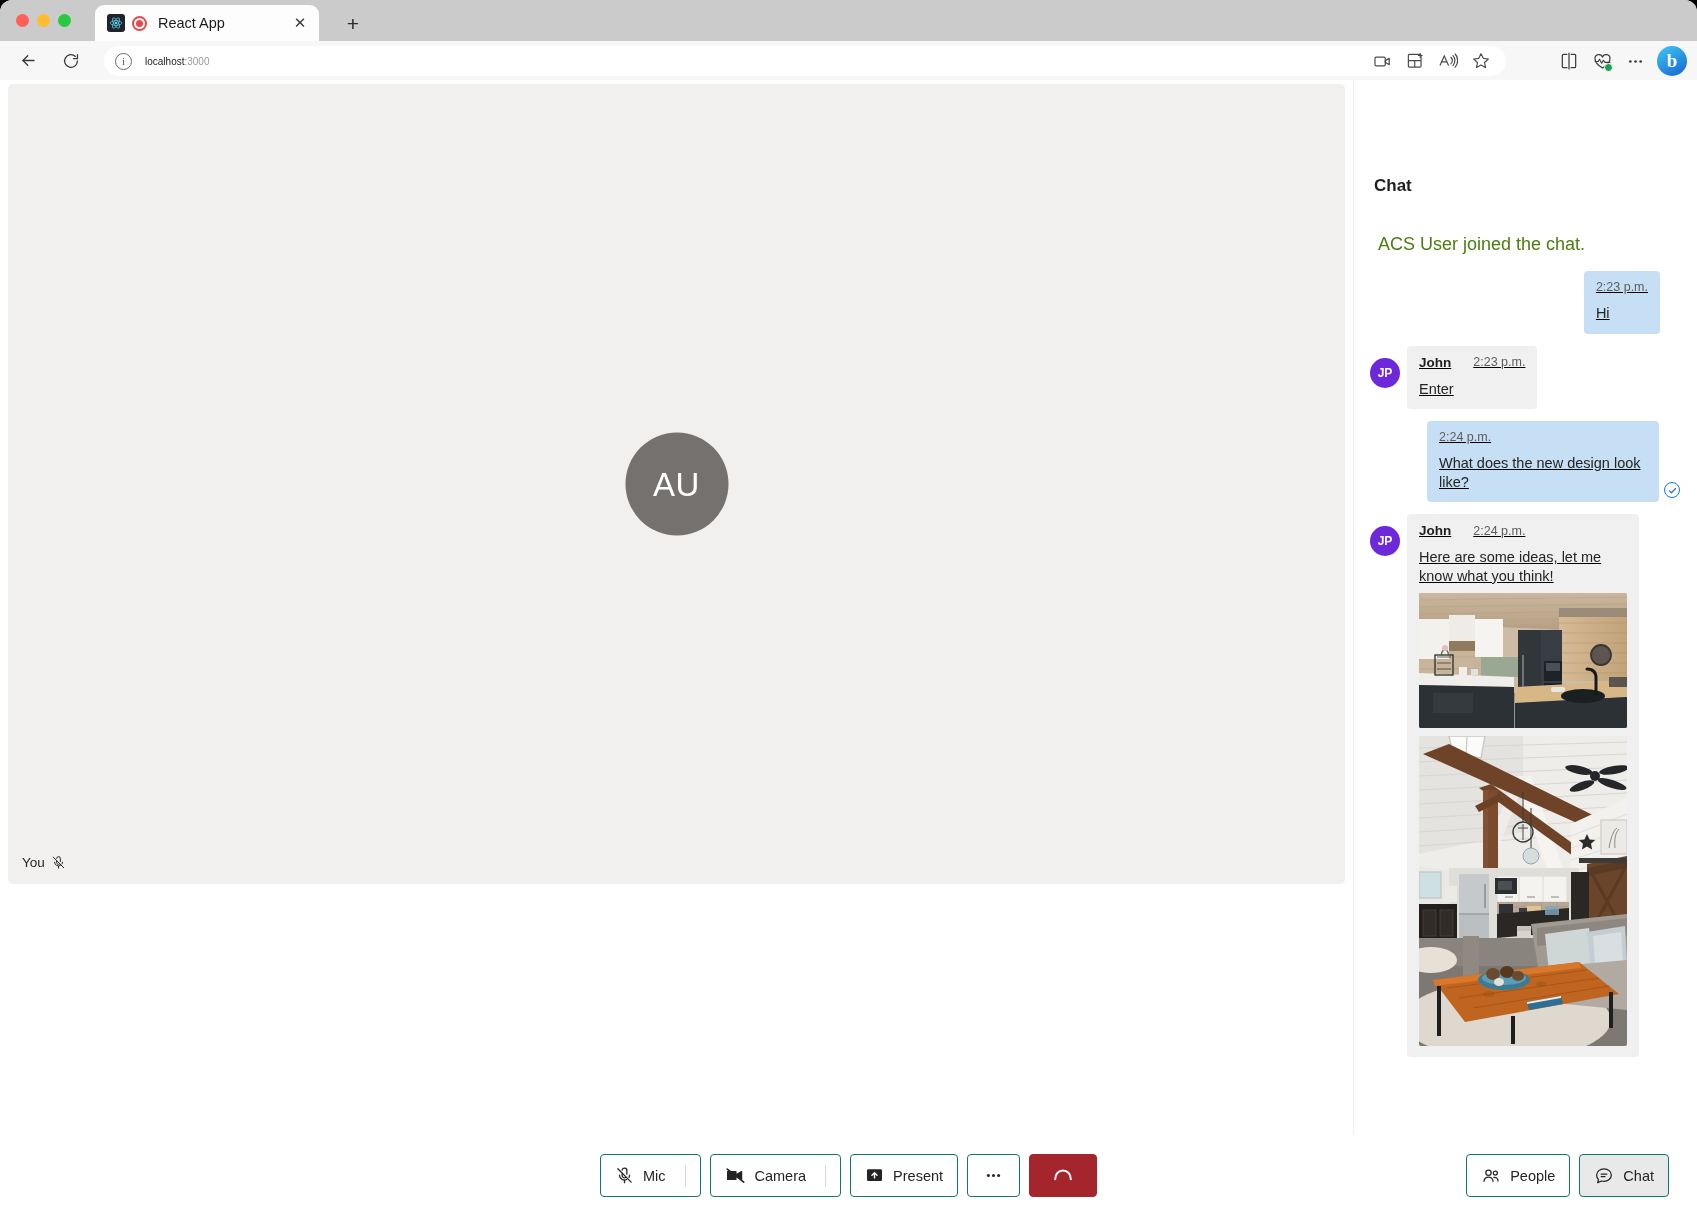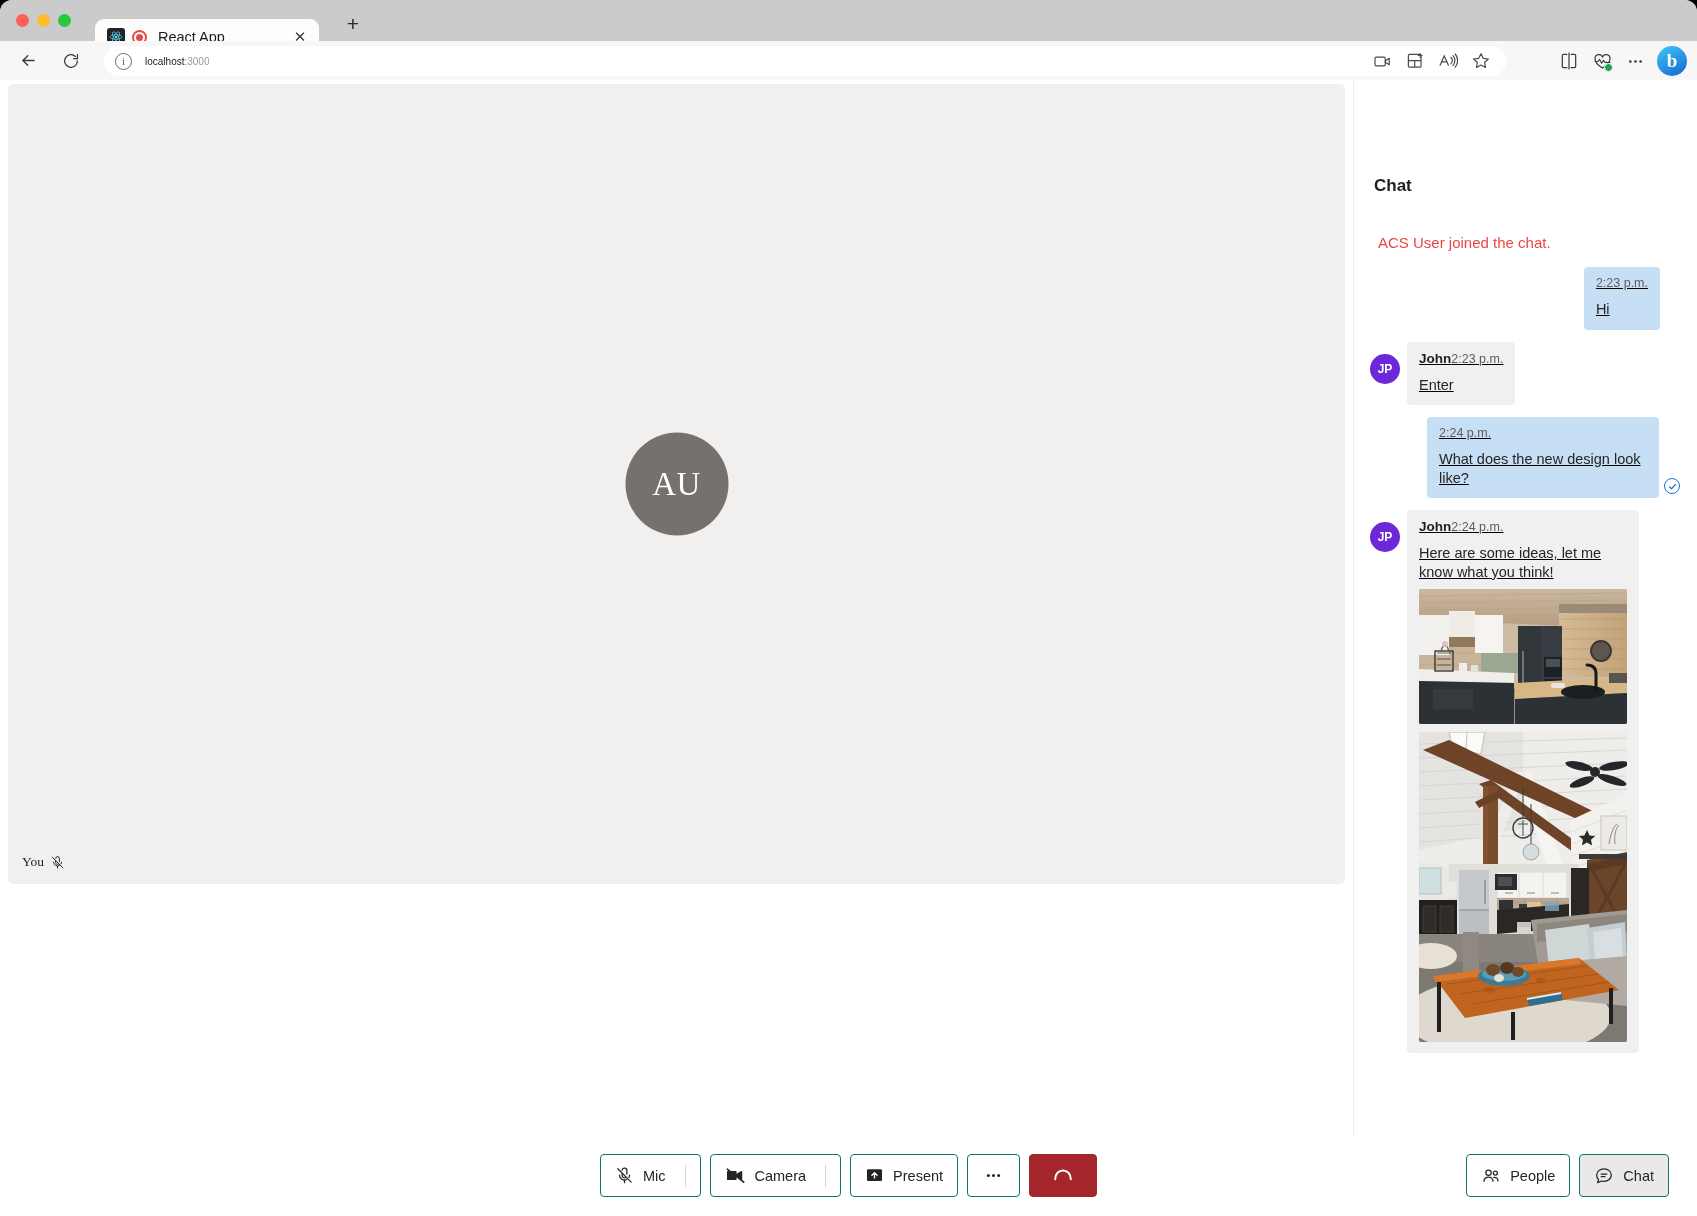--- a/index.html
+++ b/index.html
@@ -28,21 +28,21 @@
   .traffic {
     position: absolute; left: 16px; top: 14px;
     display: flex; gap: 8px;
   }
   .dot { width: 13px; height: 13px; border-radius: 50%; }
   .dot.red    { background: #ff5f57; }
   .dot.yellow { background: #febc2e; }
   .dot.green  { background: #28c840; }
 
   .tab {
-    position: absolute; left: 95px; top: 19px;
+    position: absolute; left: 95px; top: 5px;
     width: 224px; height: 36px;
     background: #fdfdfd;
     border-radius: 9px 9px 0 0;
     display: flex; align-items: center;
   }
   .tab-favicon {
     margin-left: 12px; width: 18px; height: 18px;
     border-radius: 3px; background: #20232a;
     display: flex; align-items: center; justify-content: center;
     flex: 0 0 auto;
@@ -138,21 +138,20 @@
     background: #ffffff;
   }
 
   
   .stage {
     position: absolute; left: 8px; top: 4px;
     width: 1337px; height: 800px;
     background: #f1f0ef;
     border-radius: 5px;
     overflow: hidden;
-    font-family: Liberation Serif, serif;
   }
   .stage-avatar {
     position: absolute; left: 50%; top: 50%;
     transform: translate(-50%,-50%);
     width: 103px; height: 103px; border-radius: 50%;
     background: #75716f;
     display: flex; align-items: center; justify-content: center;
     color: #ffffff; font-size: 33px; letter-spacing: 0.5px;
   }
   .stage-label {
@@ -172,21 +171,21 @@
     position: absolute; left: 20px; top: 96px;
     font-size: 17px; font-weight: bold; color: #201f1e;
   }
   .chat-scroll {
     position: absolute; left: 0; top: 128px;
     width: 344px; height: 960px;
     overflow: hidden;
     padding: 0 16px;
   }
   .sysmsg {
-    font-size: 15px; color: #ef4444;
+    font-size: 18px; color: #4d7c0f;
     margin: 26px 0 16px 8px;
   }
 
   .row { display: flex; margin-top: 12px; }
   .row.out { justify-content: flex-end; padding-right: 22px; }
   .row.in  { justify-content: flex-start; }
 
   .avatar {
     width: 30px; height: 30px; border-radius: 50%;
     background: #6d28d9; color: #fff;
@@ -195,21 +194,21 @@
     flex: 0 0 auto; margin-top: 12px; margin-right: 7px;
   }
 
   .bubble {
     border-radius: 4px; padding: 9px 12px 11px 12px;
     max-width: 232px;
     text-decoration: underline;
   }
   .bubble.out { background: #c7dff4; }
   .bubble.in  { background: #f1f0f0; }
-  .meta { display: flex; align-items: flex-end; }
+  .meta { display: flex; align-items: center; gap: 22px; }
   .sender { font-size: 13.5px; font-weight: bold; color: #201f1e; }
   .time   { font-size: 12.5px; color: #5d5d5d; }
   .text   { font-size: 14.5px; color: #242424; line-height: 1.28; margin-top: 10px; }
   .bubble.out .time { display: block; }
   .receipt {
     width: 16px; height: 16px; border-radius: 50%;
     border: 1.4px solid #1477d4; color: #1477d4;
     display: flex; align-items: center; justify-content: center;
     align-self: flex-end; margin: 0 0 4px 5px; flex: 0 0 auto;
     font-size: 10px; line-height: 1;

